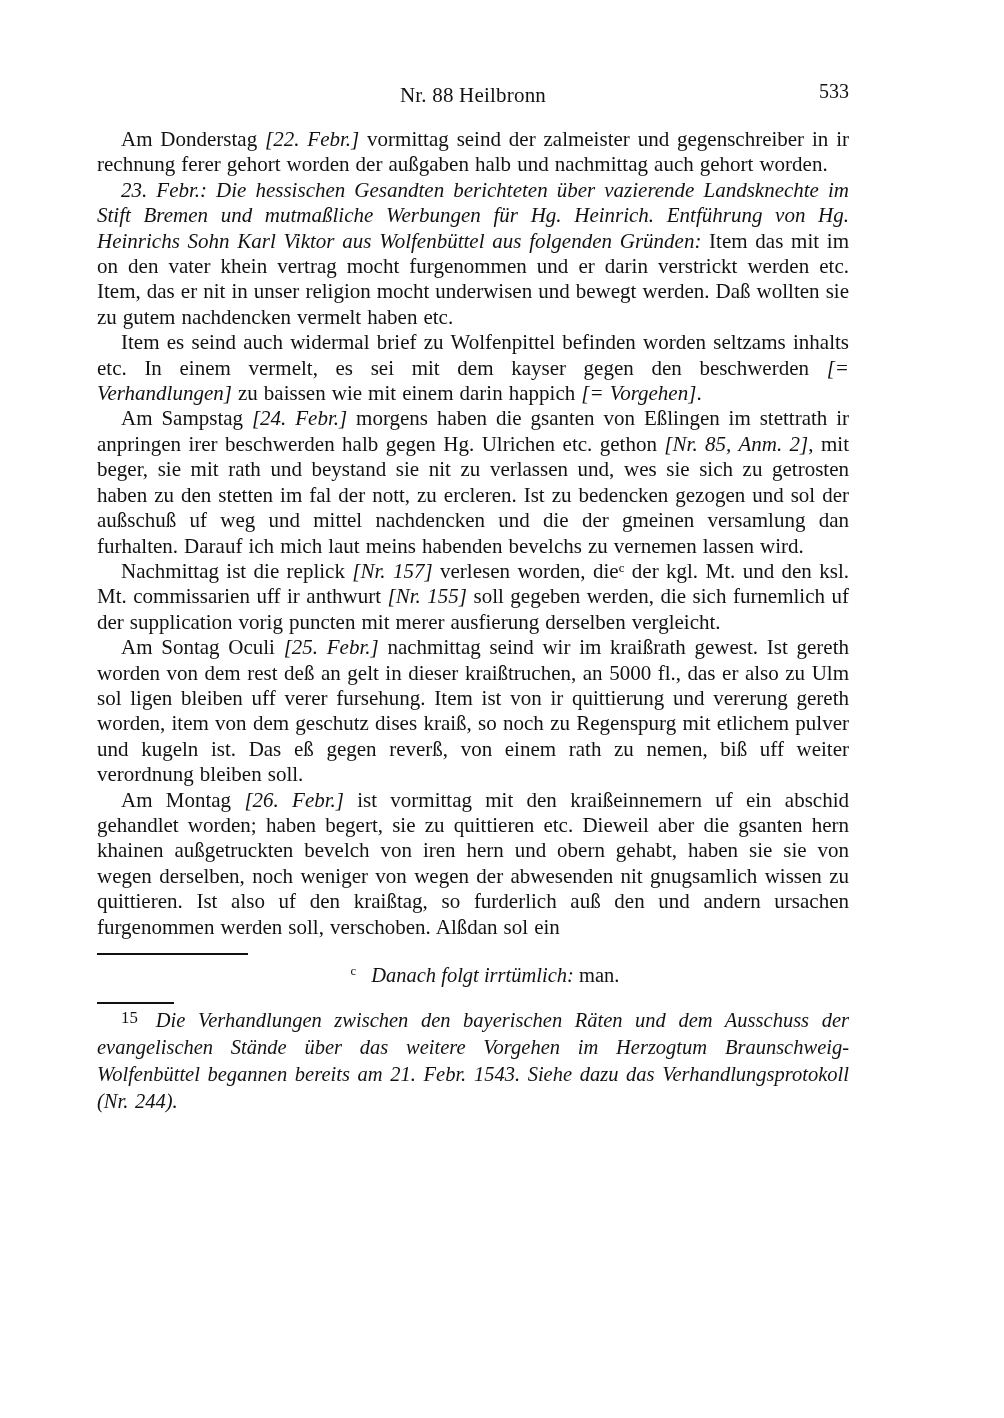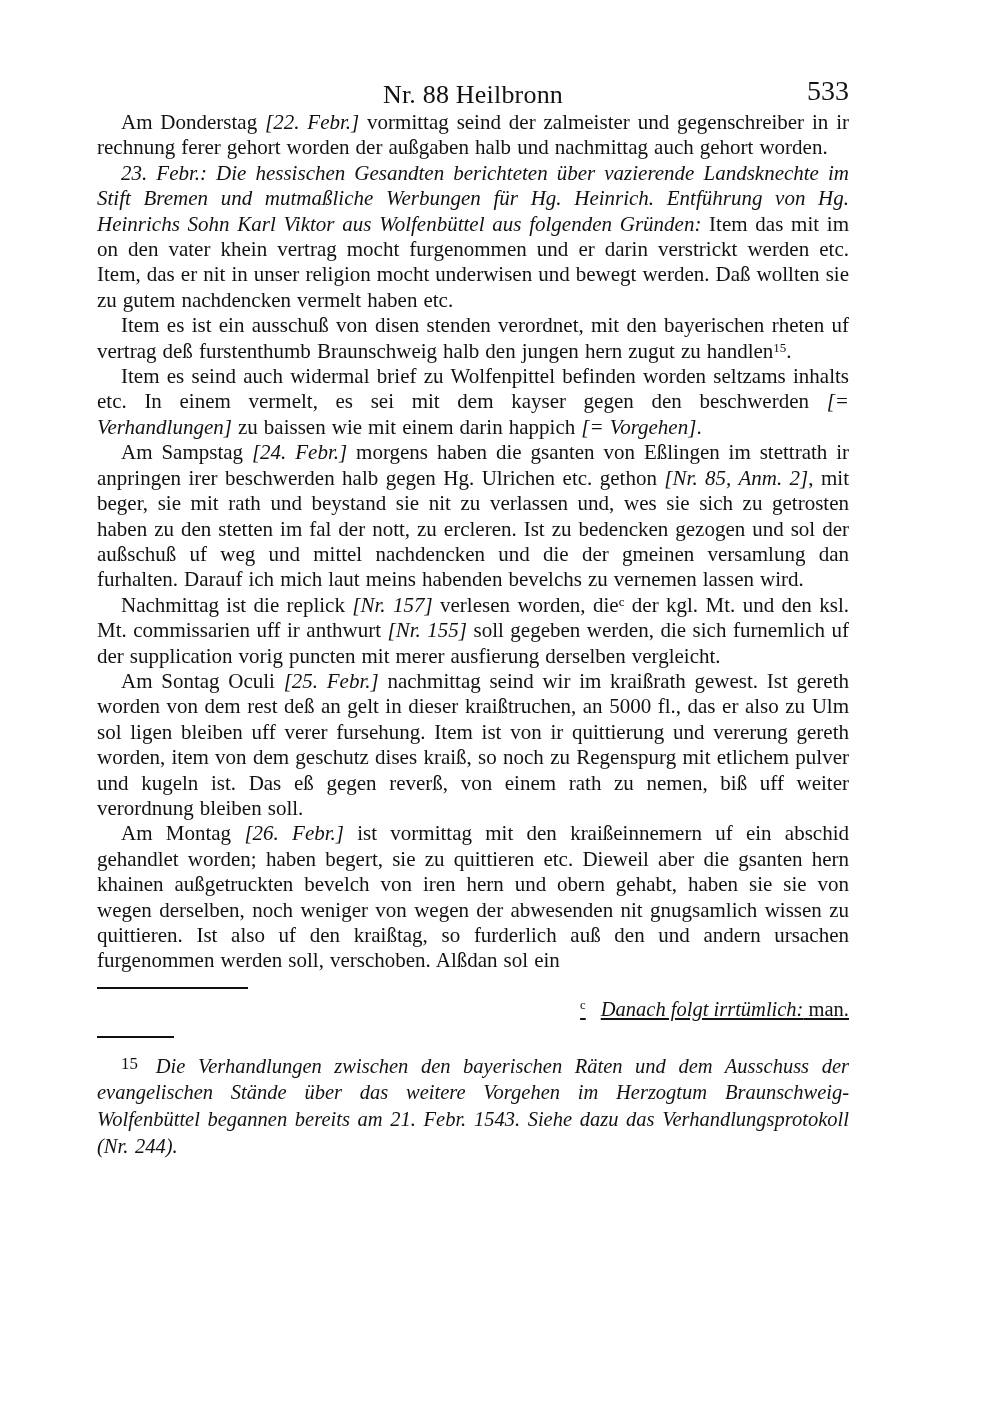--- a/index.html
+++ b/index.html
@@ -22,33 +22,34 @@
     top: 82px;
     width: 752px;
   }
   
   .running-head {
     position: relative;
     height: 28px;
   }
   .running-title {
     text-align: center;
-    font-size: 26px;
+    font-size: 21px;
     line-height: 26px;
     letter-spacing: 0.2px;
   }
   .page-number {
     position: absolute;
     right: 0;
     top: -6px;
-    font-size: 28px;
+    font-size: 20px;
     line-height: 30px;
   }
   
   .main-text {
+    margin-top: 17px;
     font-size: 21px;
     line-height: 25.4px;
     text-align: justify;
     word-spacing: 0.8px;
   }
   .body-para {
     margin: 0;
     text-indent: 24px;
   }
   .it { font-style: italic; }
@@ -70,25 +71,25 @@
   .fn-sep-numbered {
     width: 77px;
     margin-top: 13px;
   }
   .fn-para {
     margin: 3px 0 0 0;
     font-size: 20.5px;
     line-height: 27px;
     text-indent: 24px;
   }
-  .fn-editorial { text-align: right; text-decoration: underline; }
+  .fn-editorial { text-align: center; }
   .fn-numbered {
     text-align: justify;
     word-spacing: 1.5px;
-    margin-top: 12px;
+    margin-top: 0;
   }
   .fn-marker-sup {
     font-style: normal;
     font-size: 0.62em;
     vertical-align: 0.55em;
     margin-right: 15px;
   }
   .fn-marker-num {
     font-style: normal;
     font-size: 0.82em;
@@ -103,21 +104,20 @@
   <div class="textblock">
 
     <div class="running-head">
       <div class="running-title">Nr. 88 Heilbronn</div>
       <div class="page-number">533</div>
     </div>
 
     <div class="main-text">
         <p class="body-para"><span class="rm">Am Donderstag </span><span class="it">[22. Febr.]</span><span class="rm"> vormittag seind der zalmeister und gegenschreiber in ir rechnung ferer gehort worden der außgaben halb und nachmittag auch gehort worden.</span></p>
         <p class="body-para"><span class="it">23. Febr.: Die hessischen Gesandten berichteten über vazierende Landsknechte im Stift Bremen und mutmaßliche Werbungen für Hg. Heinrich. Entführung von Hg. Heinrichs Sohn Karl Viktor aus Wolfenbüttel aus folgenden Gründen:</span><span class="rm"> Item das mit im on den vater khein vertrag mocht furgenommen und er darin verstrickt werden etc. Item, das er nit in unser religion mocht underwisen und bewegt werden. Daß wollten sie zu gutem nachdencken vermelt haben etc.</span></p>
-        <p class="body-para"><span class="rm">Item es ist ein ausschuß von disen stenden verordnet, mit den bayerischen rheten uf vertrag deß furstenthumb Braunschweig halb den jungen hern zugut zu handlen</span><sup class="sup">15</sup><span class="rm">.</span></p>
         <p class="body-para"><span class="rm">Item es seind auch widermal brief zu Wolfenpittel befinden worden seltzams inhalts etc. In einem vermelt, es sei mit dem kayser gegen den beschwerden </span><span class="it">[= Verhandlungen]</span><span class="rm"> zu baissen wie mit einem darin happich </span><span class="it">[= Vorgehen]</span><span class="rm">.</span></p>
         <p class="body-para"><span class="rm">Am Sampstag </span><span class="it">[24. Febr.]</span><span class="rm"> morgens haben die gsanten von Eßlingen im stettrath ir anpringen irer beschwerden halb gegen Hg. Ulrichen etc. gethon </span><span class="it">[Nr. 85, Anm. 2]</span><span class="rm">, mit beger, sie mit rath und beystand sie nit zu verlassen und, wes sie sich zu getrosten haben zu den stetten im fal der nott, zu ercleren. Ist zu bedencken gezogen und sol der außschuß uf weg und mittel nachdencken und die der gmeinen versamlung dan furhalten. Darauf ich mich laut meins habenden bevelchs zu vernemen lassen wird.</span></p>
         <p class="body-para"><span class="rm">Nachmittag ist die replick </span><span class="it">[Nr. 157]</span><span class="rm"> verlesen worden, die</span><sup class="sup">c</sup><span class="rm"> der kgl. Mt. und den ksl. Mt. commissarien uff ir anthwurt </span><span class="it">[Nr. 155]</span><span class="rm"> soll gegeben werden, die sich furnemlich uf der supplication vorig puncten mit merer ausfierung derselben vergleicht.</span></p>
         <p class="body-para"><span class="rm">Am Sontag Oculi </span><span class="it">[25. Febr.]</span><span class="rm"> nachmittag seind wir im kraißrath gewest. Ist gereth worden von dem rest deß an gelt in dieser kraißtruchen, an 5000 fl., das er also zu Ulm sol ligen bleiben uff verer fursehung. Item ist von ir quittierung und vererung gereth worden, item von dem geschutz dises kraiß, so noch zu Regenspurg mit etlichem pulver und kugeln ist. Das eß gegen reverß, von einem rath zu nemen, biß uff weiter verordnung bleiben soll.</span></p>
         <p class="body-para"><span class="rm">Am Montag </span><span class="it">[26. Febr.]</span><span class="rm"> ist vormittag mit den kraißeinnemern uf ein abschid gehandlet worden; haben begert, sie zu quittieren etc. Dieweil aber die gsanten hern khainen außgetruckten bevelch von iren hern und obern gehabt, haben sie sie von wegen derselben, noch weniger von wegen der abwesenden nit gnugsamlich wissen zu quittieren. Ist also uf den kraißtag, so furderlich auß den und andern ursachen furgenommen werden soll, verschoben. Alßdan sol ein</span></p>
       </div>
 
     <div class="fn-sep fn-sep-editorial"></div>
 
     <p class="fn-para fn-editorial"><span class="fn-marker-sup">c</span><span class="it">Danach folgt irrtümlich:</span><span class="rm"> man.</span></p>

